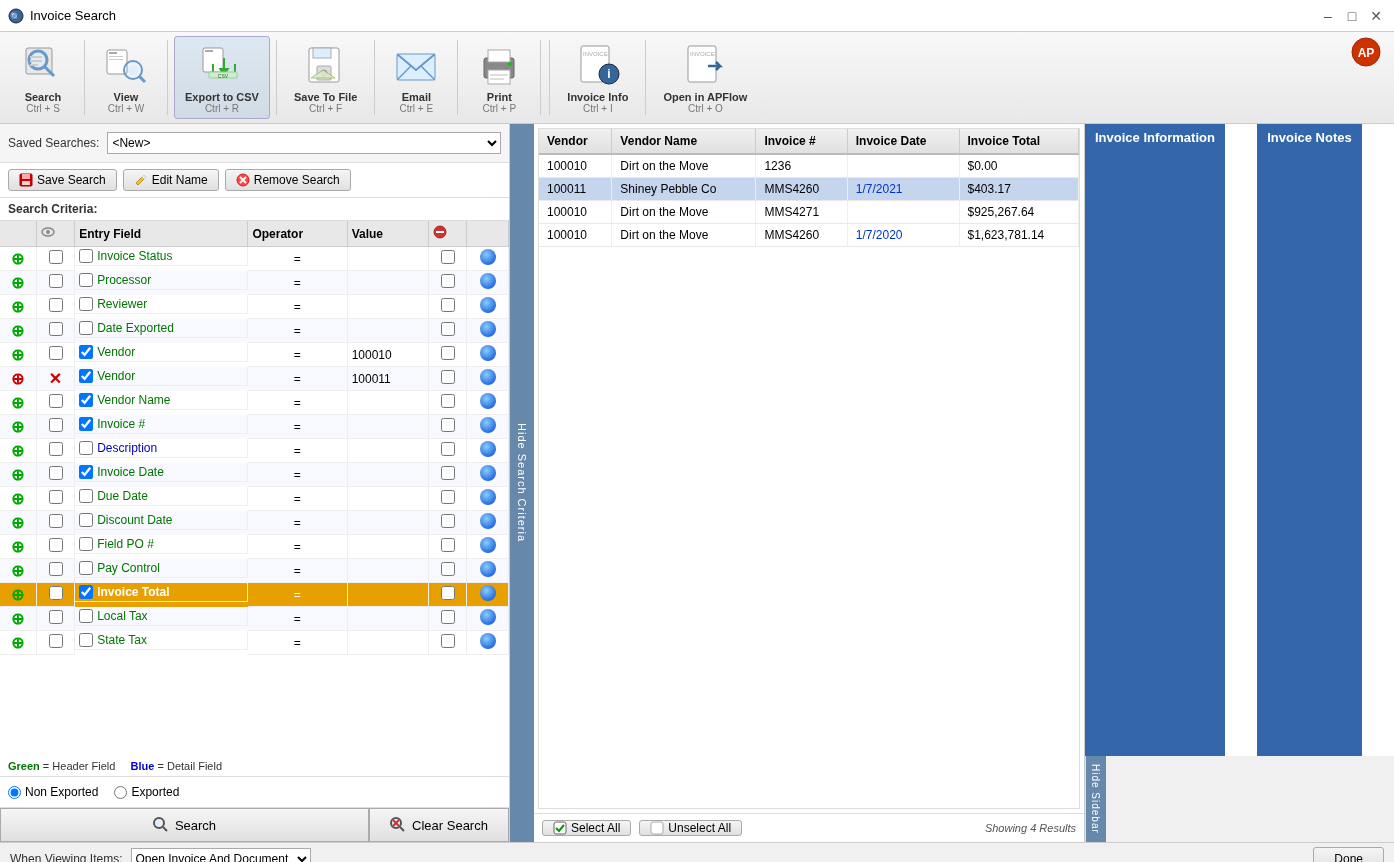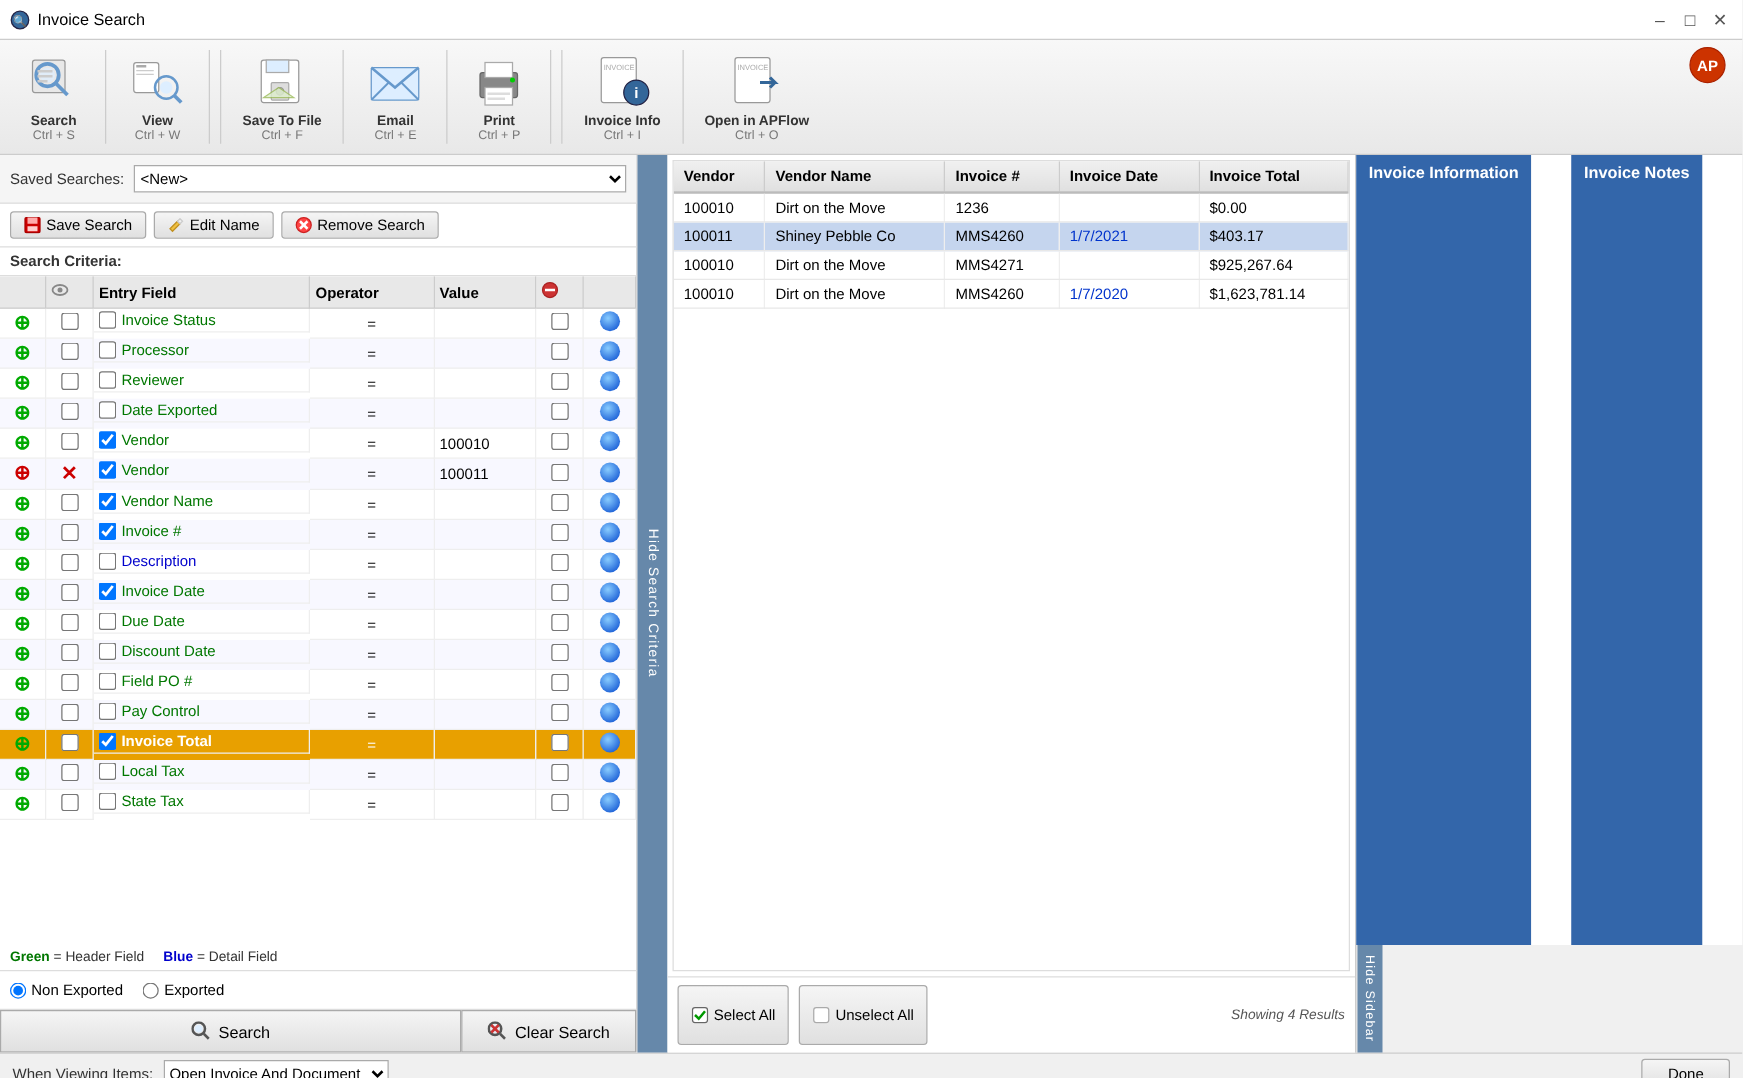--- a/index.html
+++ b/index.html
@@ -74,21 +74,21 @@
     }
 
     
     .results-panel { flex: 1; display: flex; flex-direction: column; background: #fff; }
     .results-table-wrapper { flex: 1; overflow-y: auto; border: 1px solid #ddd; margin: 4px; }
     .results-table { width: 100%; border-collapse: collapse; }
     .results-table th { background: linear-gradient(to bottom, #f0f0f0, #e0e0e0); padding: 5px 8px; text-align: left; font-size: 12px; border-bottom: 2px solid #bbb; border-right: 1px solid #ccc; cursor: pointer; white-space: nowrap; }
     .results-table td { padding: 4px 8px; font-size: 12px; border-bottom: 1px solid #e8e8e8; border-right: 1px solid #eee; }
     .results-table tr.selected { background: #c5d5ee; }
     .results-footer { display: flex; align-items: center; gap: 8px; padding: 6px 8px; border-top: 1px solid #ddd; }
-    .btn-select { display: flex; align-items: center; gap: 4px; padding: 16px 10px; border: 1px solid #aaa; background: linear-gradient(to bottom, #f5f5f5, #e0e0e0); border-radius: 3px; cursor: pointer; font-size: 12px; text-align: center; }
+    .btn-select { display: flex; align-items: center; gap: 4px; padding: 0 10px; border: 1px solid #aaa; background: linear-gradient(to bottom, #f5f5f5, #e0e0e0); border-radius: 3px; cursor: pointer; font-size: 12px; text-align: center; }
     .results-count { font-size: 11px; color: #555; font-style: italic; margin-left: auto; }
 
     
     .right-sidebar { width: 310px; display: flex; flex-direction: column; border-left: 1px solid #ccc; }
     .sidebar-section { background: #3366aa; color: #fff; padding: 6px 10px; font-size: 13px; font-weight: bold; }
     .sidebar-content { flex: 1; background: #fff; min-height: 280px; }
     .sidebar-notes { flex: 1; background: #fff; min-height: 200px; }
     .sidebar-hide-tab {
       width: 20px; background: #6688aa; color: #fff; cursor: pointer;
       display: flex; align-items: center; justify-content: center;
@@ -153,20 +153,35 @@
         <circle cx="30" cy="28" r="9" fill="none" stroke="#6699cc" stroke-width="2"></circle>
         <line x1="36" y1="34" x2="42" y2="40" stroke="#6699cc" stroke-width="3"></line>
         <circle cx="30" cy="28" r="5" fill="#ddeeff"></circle>
       </svg>
     </div>
     <span class="toolbar-label">View</span>
     <span class="toolbar-shortcut">Ctrl + W</span>
   </div>
   <div class="toolbar-sep"></div>
 
+  <div class="toolbar-item active">
+    <div class="toolbar-icon">
+      <svg width="46" height="46" viewBox="0 0 46 46">
+        <rect x="4" y="6" width="20" height="24" rx="2" fill="#fff" stroke="#999"></rect>
+        <rect x="6" y="8" width="8" height="2" fill="#aaa"></rect>
+        <polyline points="14,22 14,34 36,34 36,22" fill="none" stroke="#33aa33" stroke-width="2"></polyline>
+        <polyline points="20,26 25,34 30,26" fill="#33aa33" stroke="#33aa33" stroke-width="1"></polyline>
+        <line x1="25" y1="16" x2="25" y2="34" stroke="#33aa33" stroke-width="2"></line>
+        <rect x="10" y="30" width="28" height="6" fill="#cceecc" stroke="#99cc99" rx="1"></rect>
+        <text x="24" y="36" font-size="5" fill="#336633" text-anchor="middle">CSV</text>
+      </svg>
+    </div>
+    <span class="toolbar-label">Export to CSV</span>
+    <span class="toolbar-shortcut">Ctrl + R</span>
+  </div>
   <div class="toolbar-sep"></div>
 
   <div class="toolbar-item">
     <div class="toolbar-icon">
       <svg width="46" height="46" viewBox="0 0 46 46">
         <rect x="6" y="6" width="30" height="34" rx="2" fill="#fff" stroke="#999"></rect>
         <rect x="10" y="6" width="18" height="10" fill="#ddeeff" stroke="#aaa"></rect>
         <rect x="14" y="24" width="14" height="14" rx="1" fill="#ddd" stroke="#aaa"></rect>
         <circle cx="21" cy="31" r="3" fill="#bbb" stroke="#999"></circle>
         <polygon points="8,36 20,28 32,36" fill="#ddeecc" stroke="#9bba59" stroke-width="1" opacity="0.8"></polygon>

